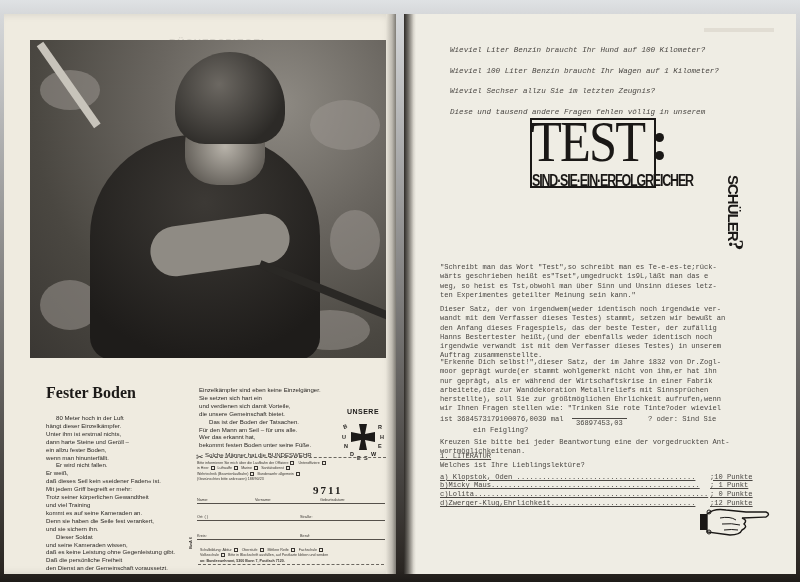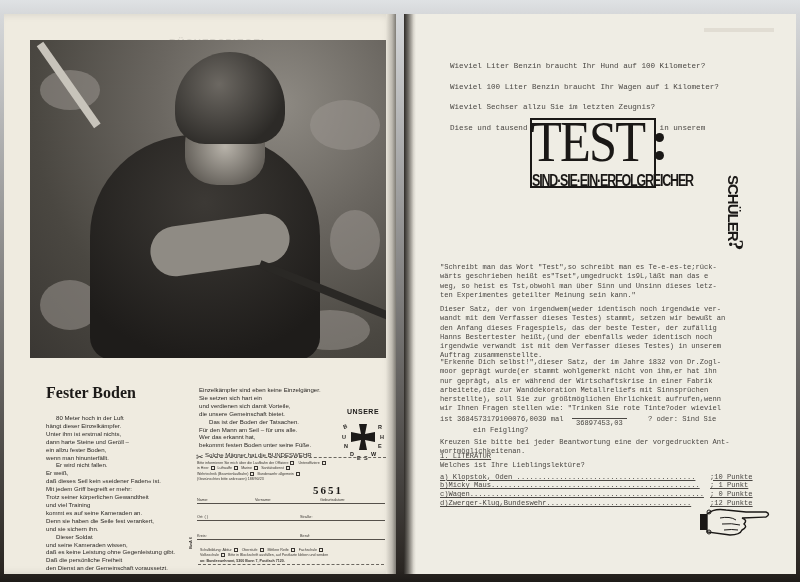--- a/index.html
+++ b/index.html
@@ -63,21 +63,21 @@
   .vtag { position: absolute; left: 188px; top: 537px; font-size: 4px; color: #3a3632; writing-mode: vertical-rl;
     transform: rotate(180deg); font-weight: bold; }
 
   
   .page-right { position: absolute; left: 404px; top: 14px; width: 392px; height: 560px; background: #efede4; }
   .page-right .gutter { position: absolute; left: 0; top: 0; width: 12px; height: 100%;
     background: linear-gradient(90deg, #2e2b27, #6e6b65 35%, #d9d6cd 80%, #efede4); }
   .ghost-header-r { position: absolute; left: 300px; top: 14px; width: 70px; height: 4px; background: #e1ddd3; }
 
   .tw { font-family: "Liberation Mono", monospace; color: #4a4743; }
-  .q-lines { position: absolute; left: 450px; top: 56px; font-size: 7.6px; line-height: 20.5px; }
+  .q-lines { position: absolute; left: 450px; top: 40px; font-size: 7.6px; line-height: 20.5px; font-style: italic; }
 
   .test-logo { position: absolute; left: 530px; top: 118px; width: 126px; height: 70px; border: 2px solid #1a1816; background: #efede4; }
   .test-word { position: absolute; left: 531px; top: 112px; font-family: "Liberation Serif", serif; font-size: 56px;
     letter-spacing: -2px; color: #1a1816; line-height: 60px; transform: scaleX(.9); transform-origin: left; }
   .test-colon { position: absolute; left: 655px; top: 133px; width: 10px; }
   .test-colon i { display: block; width: 9px; height: 9px; border-radius: 50%; background: #1a1816; margin-bottom: 9px; }
   .test-sub { position: absolute; left: 532px; top: 172px; font-family: "Liberation Sans", sans-serif; font-weight: bold;
     font-size: 16px; color: #1a1816; letter-spacing: -1.5px; transform: scaleX(.78); transform-origin: left; white-space: nowrap; }
   .test-vert { position: absolute; left: 725px; top: 175px; font-family: "Liberation Sans", sans-serif; font-weight: bold;
     font-size: 15px; color: #1a1816; writing-mode: vertical-rl; letter-spacing: -1px; }
@@ -177,21 +177,21 @@
 <div class="scissors">✂</div>
 <div class="cut-line"></div>
 
 <div class="coupon" style="top:461px;">
   <div><span>Bitte informieren Sie mich über die Laufbahn der Offiziere</span><span class="chk"></span>&nbsp;&nbsp;<span>Unteroffiziere</span><span class="chk"></span></div>
   <div><span>in Heer</span><span class="chk"></span> <span>Luftwaffe</span><span class="chk"></span> <span>Marine</span><span class="chk"></span> <span>Sanitätsdienst</span><span class="chk"></span></div>
   <div><span>Wehrtechnik (Beamtenlaufbahn)</span><span class="chk"></span> <span>Bundeswehr allgemein</span><span class="chk"></span></div>
   <div>(Gewünschtes bitte ankreuzen) 188/90/23</div>
 </div>
 
-<div class="code">5651</div>
+<div class="code">9711</div>
 
 <div class="form-row" style="top:494px;">
   <span style="left:0;">Name:</span>
   <span style="left:58px;">Vorname:</span>
   <span style="left:123px;">Geburtsdatum:</span>
 </div>
 <div class="form-row" style="top:511px;">
   <span style="left:0;">Ort: (     )</span>
   <span style="left:103px;">Straße:</span>
 </div>
@@ -258,25 +258,25 @@
   <div class="answers">
     <div class="answer-row">
         <span>a) Klopstok, Oden ..........................................</span>
         <span class="pts">;10 Punkte</span>
       </div>
     <div class="answer-row">
         <span>b)Micky Maus.................................................</span>
         <span class="pts">; 1 Punkt</span>
       </div>
     <div class="answer-row">
-        <span>c)Wagen.......................................................</span>
+        <span>c)Lolita.......................................................</span>
         <span class="pts">; 0 Punkte</span>
       </div>
     <div class="answer-row">
-        <span>d)Zwerger-Klug,Bundeswehr..................................</span>
+        <span>d)Zwerger-Klug,Ehrlichkeit..................................</span>
         <span class="pts">;12 Punkte</span>
       </div>
   </div>
 </div>
 
 <svg class="hand" viewBox="0 0 72 32">
   <rect x="0" y="8" width="7" height="16" fill="#1a1816"></rect>
   <path d="M7 8 Q14 2 26 4 L46 6 L66 6 Q71 8 66 11 L42 12 Q48 14 44 18 Q48 21 42 24 Q40 29 30 29 L7 26 Z" fill="#efede4" stroke="#1a1816" stroke-width="1.4"></path>
   <path d="M20 12 Q30 10 36 14 M22 18 Q32 17 40 19 M24 24 Q32 23 38 24" fill="none" stroke="#1a1816" stroke-width="1"></path>
   <circle cx="9" cy="6" r="2" fill="none" stroke="#1a1816" stroke-width="1"></circle>

